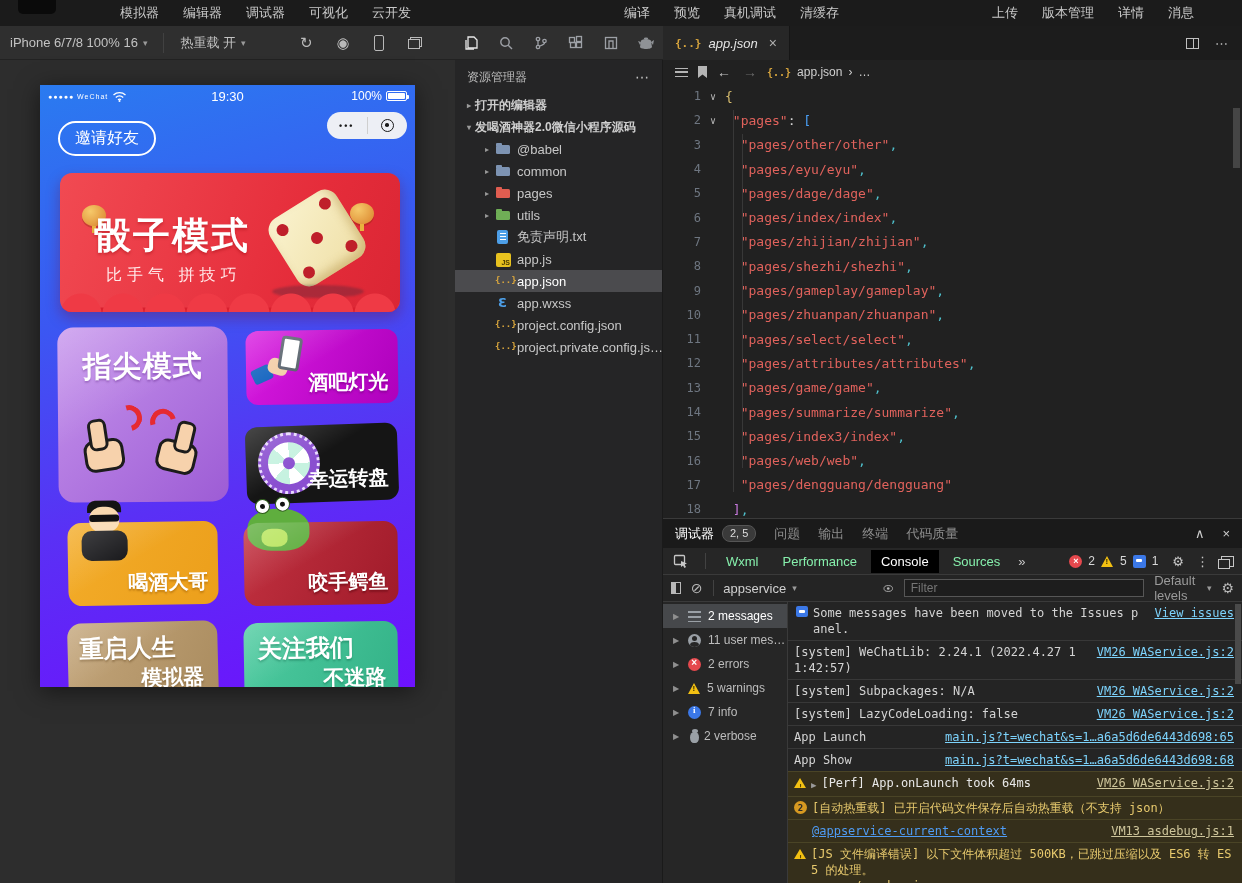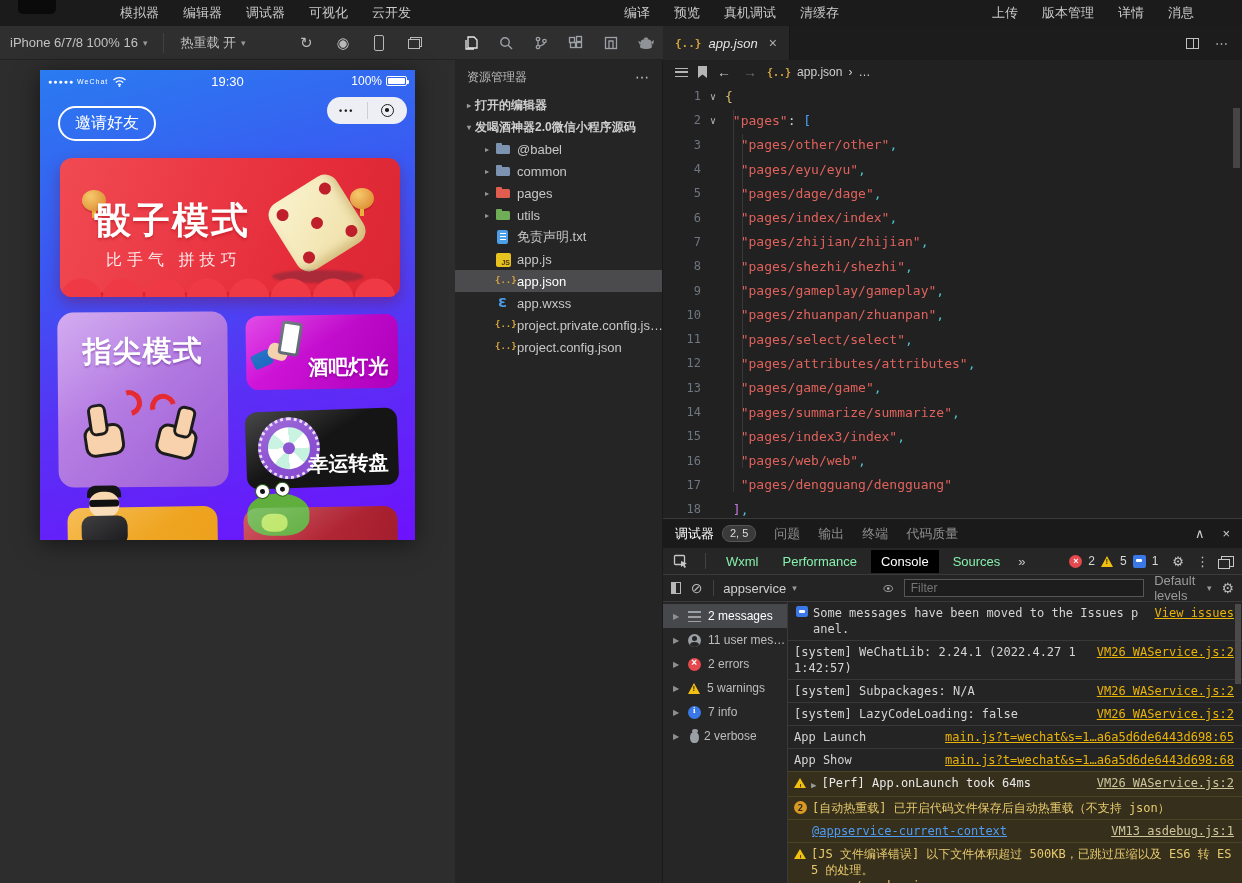--- a/index.html
+++ b/index.html
@@ -32,21 +32,21 @@
   .tabbar{position:absolute;left:663px;top:26px;width:579px;height:34px;background:#1c1c1c;display:flex;align-items:stretch;}
   .tab{background:#272727;display:flex;align-items:center;gap:7px;padding:0 12px;border-right:1px solid #161616;}
   .tab .json-glyph{color:#d8a53d;font-family:"DejaVu Sans Mono",monospace;font-size:11px;font-weight:bold;}
   .tab-label{color:#e4e4e4;font-style:italic;}
   .tab-close{color:#b0b0b0;font-size:14px;margin-left:4px;}
   .tab-actions{margin-left:auto;display:flex;align-items:center;gap:16px;padding-right:14px;color:#c0c0c0;}
   .icon-split{width:13px;height:11px;border:1.5px solid #c0c0c0;position:relative;}
   .icon-split::after{content:"";position:absolute;left:50%;top:0;bottom:0;width:1.5px;background:#c0c0c0;}
   
   .sim{position:absolute;left:0;top:60px;width:455px;height:823px;background:#2d2d2d;}
-  .screen{position:absolute;left:40px;top:10px;width:375px;height:470px;overflow:hidden;
+  .screen{position:absolute;left:40px;top:25px;width:375px;height:602px;overflow:hidden;
     background:linear-gradient(165deg,#2a7bf0 0%,#3b57f2 35%,#5a30f5 65%,#6d12fd 100%);
     box-shadow:0 4px 22px rgba(0,0,0,.5);}
   .statusbar{position:absolute;left:0;top:0;width:100%;height:22px;display:flex;align-items:center;color:#fff;padding:0 8px;font-size:12px;}
   .sb-left{display:flex;align-items:center;gap:4px;}
   .sb-dots{font-size:7px;letter-spacing:1px;}
   .sb-time{position:absolute;left:0;right:0;text-align:center;font-size:13px;}
   .sb-right{margin-left:auto;display:flex;align-items:center;gap:4px;z-index:1;}
   .battery{position:relative;width:21px;height:10px;border:1px solid #fff;border-radius:2px;}
   .battery::before{content:"";position:absolute;inset:1px;background:#fff;border-radius:1px;}
   .battery::after{content:"";position:absolute;right:-3px;top:2.5px;width:2px;height:4px;background:#fff;border-radius:0 1px 1px 0;}
@@ -223,21 +223,21 @@
   .mic.warn2::after{content:"!";position:absolute;left:-1.5px;top:1px;font-size:7px;color:#3a2d00;font-weight:bold;}
   .mic.count{background:#d79921;border-radius:50%;width:13px;height:13px;}
   .mic.count .badge{position:absolute;inset:0;display:flex;align-items:center;justify-content:center;color:#2a2a2a;font-size:9px;font-weight:bold;}
   .marrow{color:#9a9a9a;font-size:9px;margin-top:2px;flex:none;}
   .marrow:empty,.mic.none{display:none;}
   .mtext{flex:1;word-break:break-all;}
   .t2{display:block;}
   .t2:empty{display:none;}
   .inlink{color:#4f9cf5;text-decoration:underline;cursor:pointer;}
   .inlink:empty{display:none;}
-  .msrc{color:#eab308;text-decoration:underline;white-space:nowrap;margin-left:10px;cursor:pointer;}
+  .msrc{color:#7dd3fc;text-decoration:underline;white-space:nowrap;margin-left:10px;cursor:pointer;}
   .msrc:empty{display:none;}
   .msg.warn .msrc{color:#cdc49a;}
   .con-scroll{position:absolute;right:1px;top:2px;width:6px;height:80px;background:#4a4a4a;}
 </style>
 </head>
 <body>
 
 <div class="window">
 
   <div class="titlebar">
@@ -495,27 +495,27 @@
 
       <div class="trow titem">
         <span class="arr"></span>
         <span class="fi wxss"></span>
         <span>app.wxss</span>
       </div>
 
       <div class="trow titem">
         <span class="arr"></span>
         <span class="fi json"></span>
-        <span>project.private.config.js…</span>
+        <span>project.config.json</span>
       </div>
 
       <div class="trow titem">
         <span class="arr"></span>
         <span class="fi json"></span>
-        <span>project.config.json</span>
+        <span>project.private.config.js…</span>
       </div>
 
 
   </div>
 
   <div class="editor">
     <div class="breadcrumb">
       <span class="bc-ham"></span>
       <span class="bc-bookmark"></span>
       <span class="bc-arrows">

